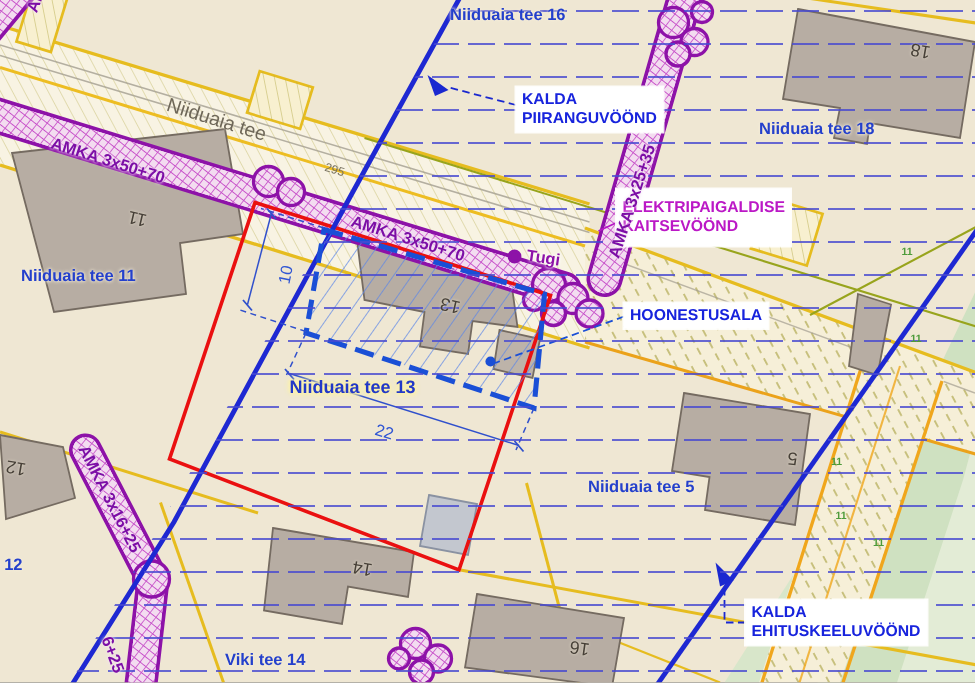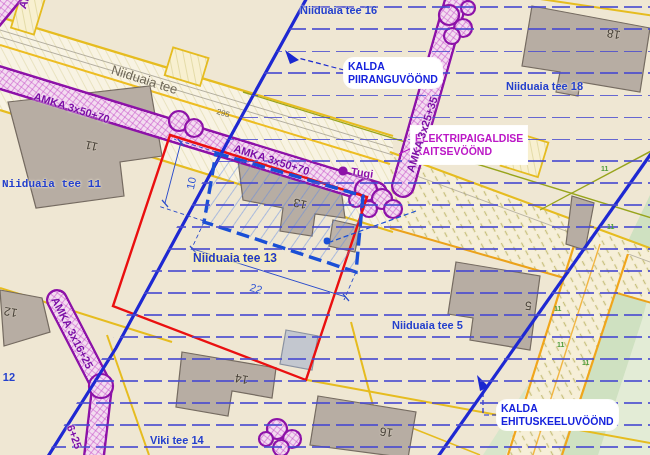--- a/index.html
+++ b/index.html
@@ -19,21 +19,21 @@
   }
   .labels{position:absolute;left:0;top:0;width:650px;height:455px;z-index:3;}
   .labels div{position:absolute;transform-origin:0 0;white-space:pre-line;line-height:1.25;}
   .street{color:#2440cc;font-size:11px;font-weight:700;white-space:nowrap!important;
     text-shadow:0 0 2px #f4ecd8,0 0 3px #f4ecd8;}
   .street-hl{color:#2239c8;font-size:12px;font-weight:700;white-space:nowrap!important;
     text-shadow:0 0 2px #fdf3a8,0 0 4px #fdf3a8,1px 1px 3px #fdf3a8,-1px -1px 3px #fdf3a8;}
   .roadname{color:#6e6758;font-size:13px;font-weight:400;white-space:nowrap!important;
     text-shadow:0 0 2px #f6f0de;}
   .callout-blue{color:#1723dd;font-size:10.5px;font-weight:700;background:#fff;
-    padding:2px 4px;box-shadow:0 0 0 1px rgba(255,255,255,.9);border-radius:10px;}
+    padding:2px 4px;box-shadow:0 0 0 1px rgba(255,255,255,.9);}
   .callout-magenta{color:#bb18c6;font-size:10.5px;font-weight:700;background:#fff;
     padding:6px 4px;box-shadow:0 0 0 1px rgba(255,255,255,.9);}
   .amka{color:#7c0ea6;font-size:11px;font-weight:700;white-space:nowrap!important;
     text-shadow:0 0 2px #f2e2f2,0 0 3px #f2e2f2;}
   .tugi{color:#8d12a8;font-size:11px;font-weight:700;text-shadow:0 0 2px #fff,0 0 3px #fff;}
   .dim{color:#2f55d4;font-size:11px;font-weight:400;}
   .bnum{color:#474038;font-size:12px;font-weight:400;text-shadow:0 0 2px #e9e1cd;}
   .tick{color:#77715f;font-size:8px;}
   .veg{color:#4d9b3a;font-size:7px;font-weight:700;}
 </style>
@@ -194,30 +194,31 @@
       <path d="M477,375 L489,387 L480,391 Z" fill="#1a28d0" stroke="none"></path>
       <path d="M412,148 L399,154" stroke="#b517c4" stroke-width="1.2"></path>
     </g>
   </svg>
 
   <div class="dashes"></div>
 
   <div class="labels" id="labels">
       <div class="street" style="left: 300px; top: 4px;">Niiduaia tee 16</div>
       <div class="street" style="left: 506px; top: 80px;">Niiduaia tee 18</div>
-      <div class="street" style="left: 2px; top: 178px; font-family: Liberation Mono, monospace;">Niiduaia tee 11</div>
+      <div class="street" style="left: 14px; top: 178px;">Niiduaia tee 11</div>
       <div class="street-hl" style="left: 193px; top: 251px;">Niiduaia tee 13</div>
       <div class="street" style="left: 392px; top: 319px;">Niiduaia tee 5</div>
       <div class="street" style="left: -62px; top: 371px;">Niiduaia tee 12</div>
       <div class="street" style="left: 150px; top: 434px;">Viki tee 14</div>
       <div class="roadname" style="left: 114px; top: 62px; transform: rotate(17.5deg);">Niiduaia tee</div>
       <div class="callout-blue" style="left: 344px; top: 58px;">KALDA
 PIIRANGUVÖÖND</div>
       <div class="callout-magenta" style="left: 411px; top: 126px;">ELEKTRIPAIGALDISE
 KAITSEVÖÖND</div>
+      <div class="callout-blue" style="left: 416px; top: 202px;">HOONESTUSALA</div>
       <div class="callout-blue" style="left: 497px; top: 400px;">KALDA
 EHITUSKEELUVÖÖND</div>
       <div class="amka" style="left: 36px; top: 90px; transform: rotate(17.5deg);">AMKA 3x50+70</div>
       <div class="amka" style="left: 236px; top: 142px; transform: rotate(17.5deg);">AMKA 3x50+70</div>
       <div class="amka" style="left: 404px; top: 170px; transform: rotate(-72deg);">AMKA 3x25+35</div>
       <div class="amka" style="left: 60px; top: 295px; transform: rotate(63deg);">AMKA 3x16+25</div>
       <div class="amka" style="left: 76px; top: 423px; transform: rotate(70deg);">6+25</div>
       <div class="amka" style="left: 16px; top: 6px; transform: rotate(-70deg);">AM</div>
       <div class="tugi" style="left: 352px; top: 165px; transform: rotate(8deg);">Tugi</div>
       <div class="dim" style="left: 184px; top: 188px; transform: rotate(-78deg);">10</div>

